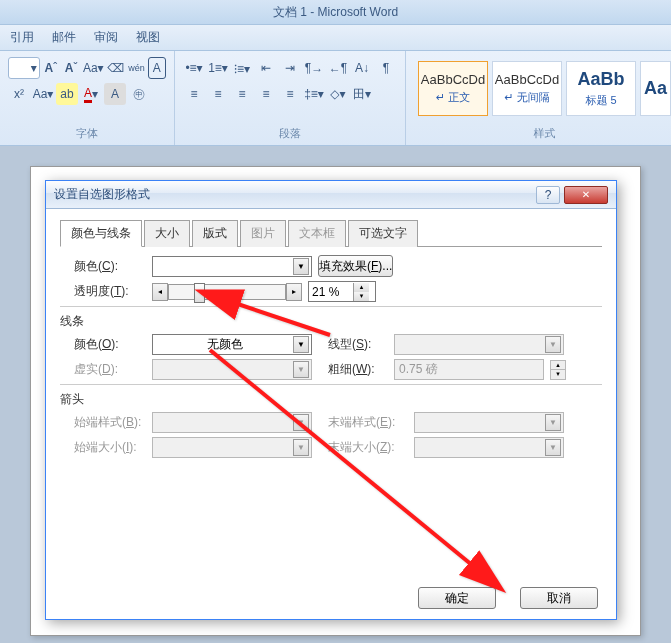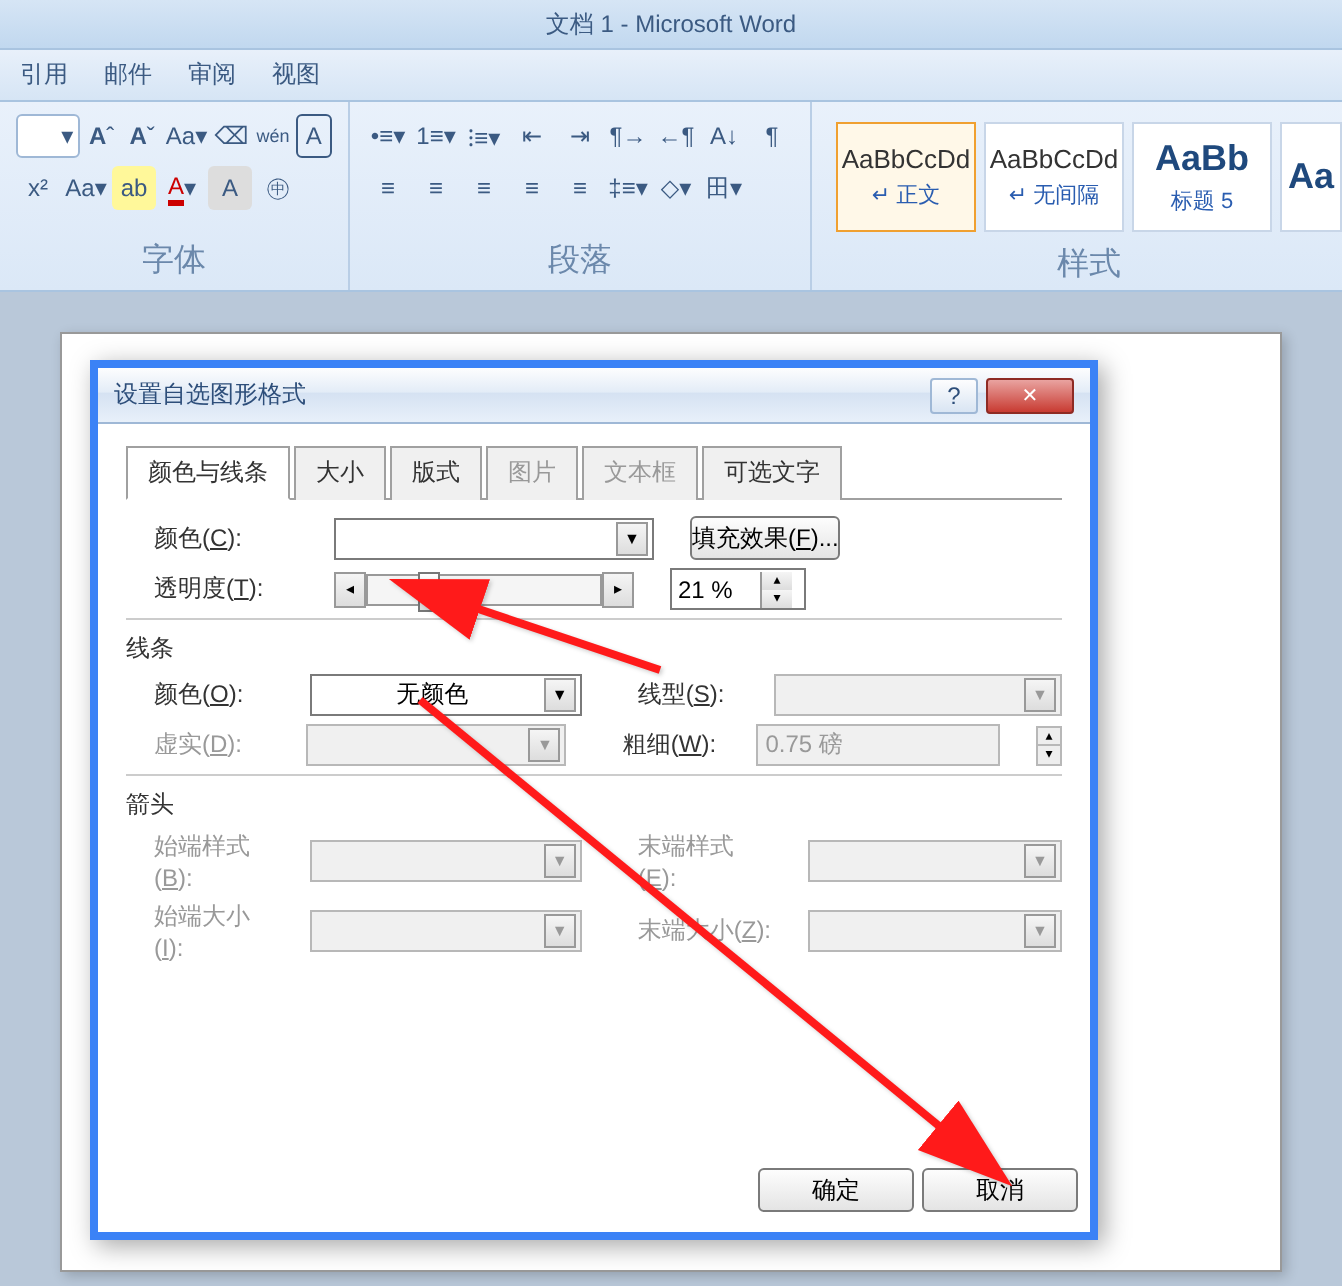--- a/index.html
+++ b/index.html
@@ -5,56 +5,56 @@
 *{box-sizing:border-box;margin:0;padding:0;font-family:"Microsoft YaHei",SimSun,Arial,sans-serif;font-size:12px}
 body{background:#fff;width:671px;height:643px;overflow:hidden;position:relative}
 .titlebar{background:linear-gradient(#d6e5f5,#c1d8ef);height:25px;text-align:center;line-height:25px;color:#3b5a82;border-bottom:1px solid #a9c4e0}
 .menubar{background:linear-gradient(#e8f0fa,#d6e5f5);height:26px;padding:4px 10px;border-bottom:1px solid #a9c4e0;display:flex;gap:18px;color:#3b5a82}
 .menubar span{cursor:default}
 .ribbon{background:linear-gradient(#e9f1fb,#dbe8f7);height:95px;display:flex;border-bottom:1px solid #a9c4e0}
 .rgroup{border-right:1px solid #b9cee6;padding:6px 8px 2px;display:flex;flex-direction:column;justify-content:space-between}
 .rgroup .parent{display:flex;flex-direction:column;gap:4px}
 .rowbtns{display:flex;gap:2px;align-items:center}
 .rbtn{width:22px;height:22px;border:1px solid transparent;display:flex;align-items:center;justify-content:center;color:#3b5a82;border-radius:3px}
-.glabel{text-align:center;color:#6b88ab;font-size:16px;padding:2px 0}
+.glabel{text-align:center;color:#6b88ab;font-size:11px;padding:2px 0}
 .styles{display:flex;gap:4px;padding:4px}
 .stylebox{width:70px;height:55px;border:1px solid #c8d6e8;background:#fff;display:flex;flex-direction:column;align-items:center;justify-content:center;font-size:11px}
 .stylebox .big{font-size:13px;color:#333}
 .stylebox .small{font-size:11px;color:#2a5db0;margin-top:3px}
 .styles .sel{border-color:#f0a030;background:#fff8e8}
 .docarea{background:#b9c8d9;position:absolute;top:146px;left:0;right:0;bottom:0}
 .page{background:#fff;margin:20px 30px;height:470px;border:1px solid #999;box-shadow:2px 2px 6px rgba(0,0,0,.2)}
-.dialog{position:absolute;left:45px;top:180px;width:504px;height:440px;background:#fff;border:4px solid #3b82f6;box-shadow:3px 3px 12px rgba(0,0,0,.35)}
+.dialog{position:absolute;left:45px;top:180px;width:572px;height:440px;background:#fff;border:1px solid #3b82f6;box-shadow:3px 3px 12px rgba(0,0,0,.35)}
 .dlgtitle{height:28px;background:linear-gradient(#fdfdfe,#e3ecf7 45%,#d5e2f2 46%,#e8f0fa);display:flex;align-items:center;padding:0 8px;color:#2d4e7a;border-bottom:1px solid #9fb8d6;justify-content:space-between}
 .dlgright{display:flex;gap:4px;align-items:center}
 .dlgclose{width:44px;height:18px;background:linear-gradient(#e9a3a0,#c83b32);border:1px solid #8e2b24;border-radius:2px;color:#fff;display:flex;align-items:center;justify-content:center;font-size:10px}
 .dlghelp{width:24px;height:18px;background:linear-gradient(#fdfdfe,#d9e5f3);border:1px solid #9fb8d6;border-radius:2px;display:flex;align-items:center;justify-content:center;color:#2d4e7a}
 .dlgbody{padding:10px 14px}
 .tabs{display:flex;border-bottom:1px solid #a0a0a0;margin-bottom:8px}
 .tab{padding:4px 10px;border:1px solid #a0a0a0;border-bottom:none;background:#f0f0f0;margin-right:2px;position:relative;top:1px;color:#333}
 .tab.active{background:#fff;border-bottom:1px solid #fff}
 .tab.disabled{color:#999}
 .section-label{color:#333;margin:6px 0 4px}
-.formrow{display:flex;align-items:center;margin:4px 0 4px 14px;gap:18px}
+.formrow{display:flex;align-items:center;margin:4px 0 4px 14px;gap:6px}
 .flabel{width:72px;color:#333}
 .flabel.dis{color:#999}
 .combo{height:21px;border:1px solid #7a7a7a;background:#fff;display:flex;align-items:center;justify-content:space-between;padding:0 2px 0 4px}
 .combo.dis{background:#f0f0f0;border-color:#b8b8b8;color:#999}
 .combo .arrow{width:16px;height:17px;background:linear-gradient(#f5f5f5,#ddd);border:1px solid #999;display:flex;align-items:center;justify-content:center;font-size:8px}
 .btn{height:22px;border:1px solid #7a7a7a;background:linear-gradient(#fdfdfd,#e4e4e4);padding:0 0;display:flex;align-items:center;border-radius:3px}
 .slider{width:150px;height:18px;position:relative;display:flex;align-items:center}
 .slider .track{flex:1;height:16px;border:1px solid #999;background:#f5f5f5;position:relative}
 .slider .thumb{position:absolute;left:25px;top:-2px;width:11px;height:20px;background:linear-gradient(#fefefe,#ddd);border:1px solid #777}
 .slider .arrowbtn{width:16px;height:18px;border:1px solid #999;background:linear-gradient(#f5f5f5,#ddd);display:flex;align-items:center;justify-content:center;font-size:8px}
 .spinbox{width:68px;height:21px;border:1px solid #7a7a7a;display:flex;align-items:center;background:#fff}
 .spinbox input{border:none;width:44px;padding:0 3px;font-size:12px;outline:none}
 .spinbox .spinbtns{width:16px;display:flex;flex-direction:column}
 .spinbox .spinbtns div{height:9px;border-left:1px solid #999;background:linear-gradient(#f5f5f5,#ddd);font-size:7px;display:flex;align-items:center;justify-content:center}
 .hr{border-top:1px solid #ccc;margin:4px 0}
-.dlgfooter{position:absolute;bottom:10px;right:6px;display:flex;gap:4px}
+.dlgfooter{position:absolute;bottom:10px;right:18px;display:flex;gap:24px}
 .dlgfooter .btn{width:78px;justify-content:center}
 .redarrow{position:absolute;pointer-events:none}
 svg.redarrow{filter:drop-shadow(1px 1px 1px rgba(0,0,0,.2))}
 .u{text-decoration:underline}
 </style>
 </head>
 <body>
 
 <div class="titlebar">
   <span>文档 1 - Microsoft Word</span>

